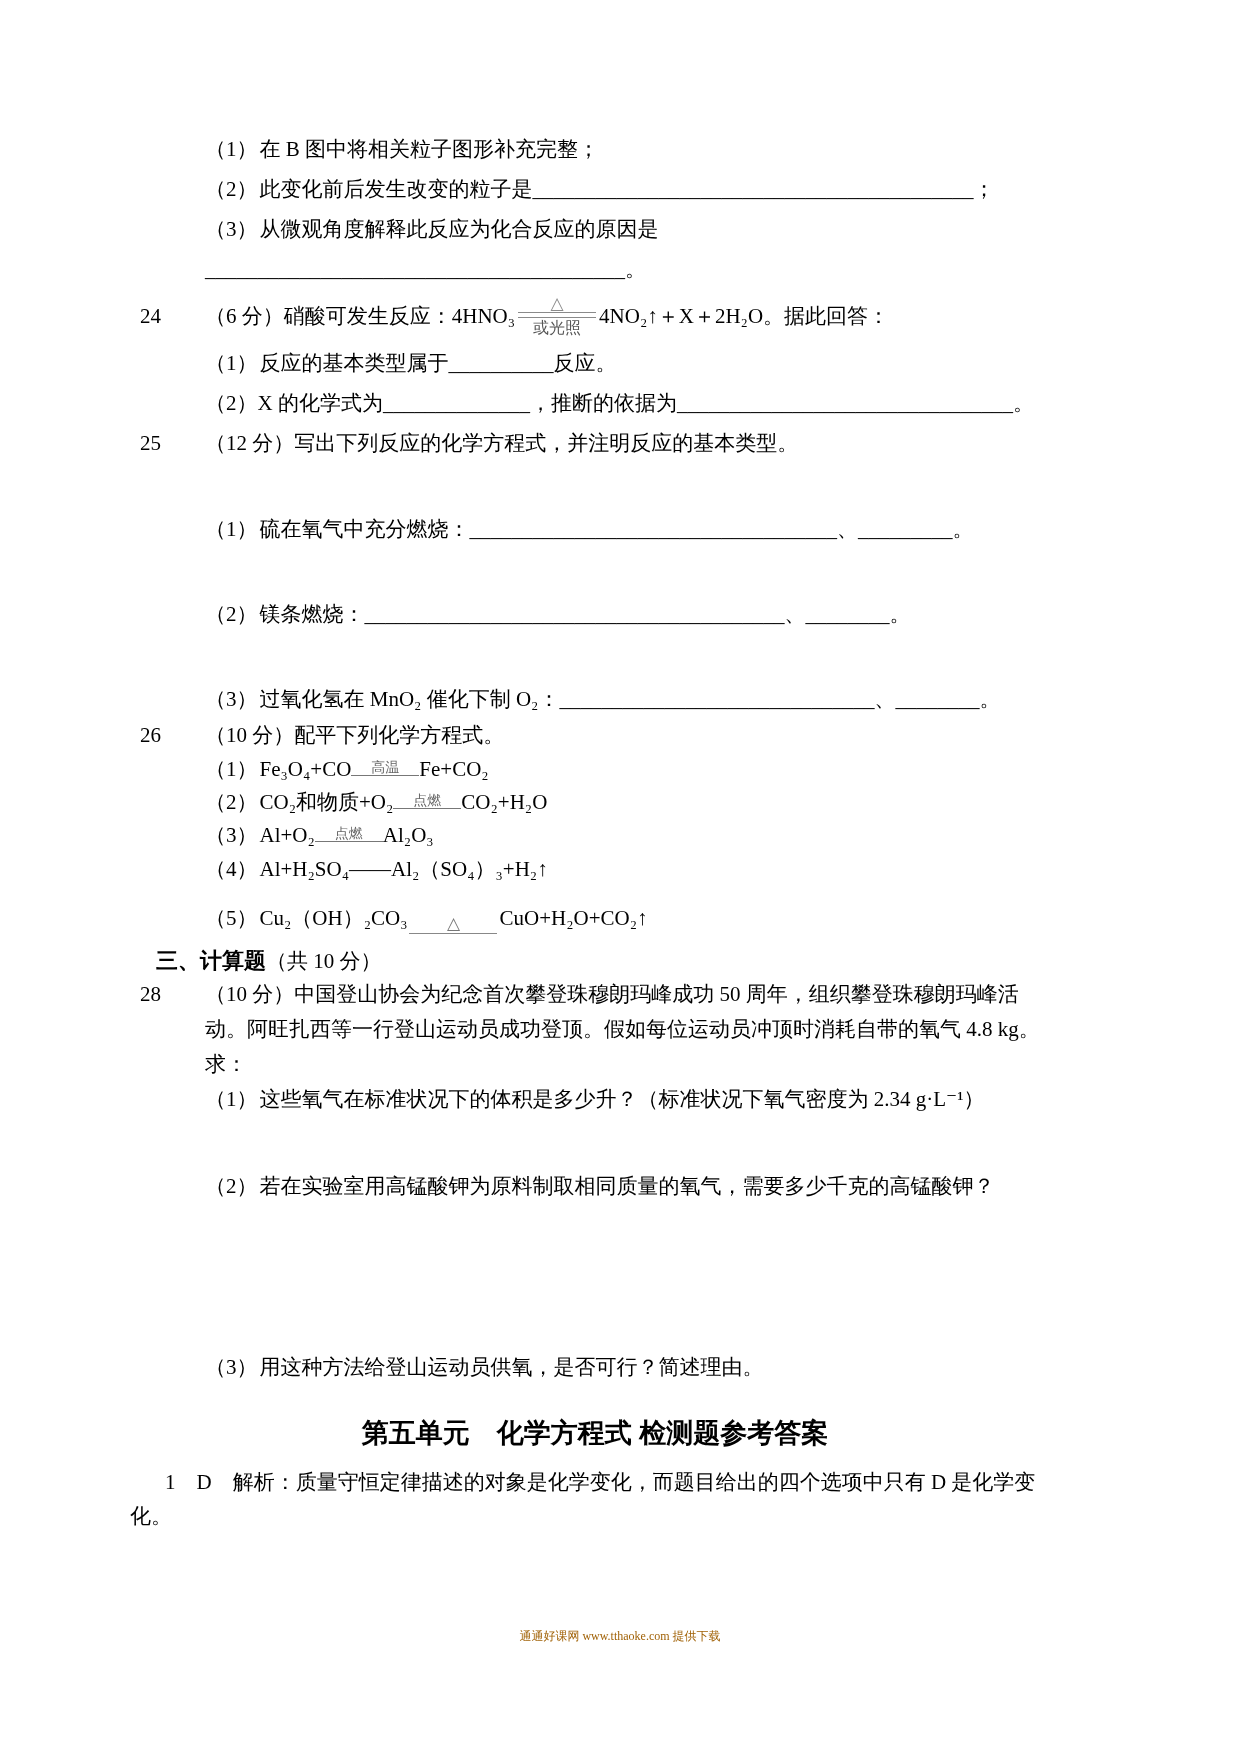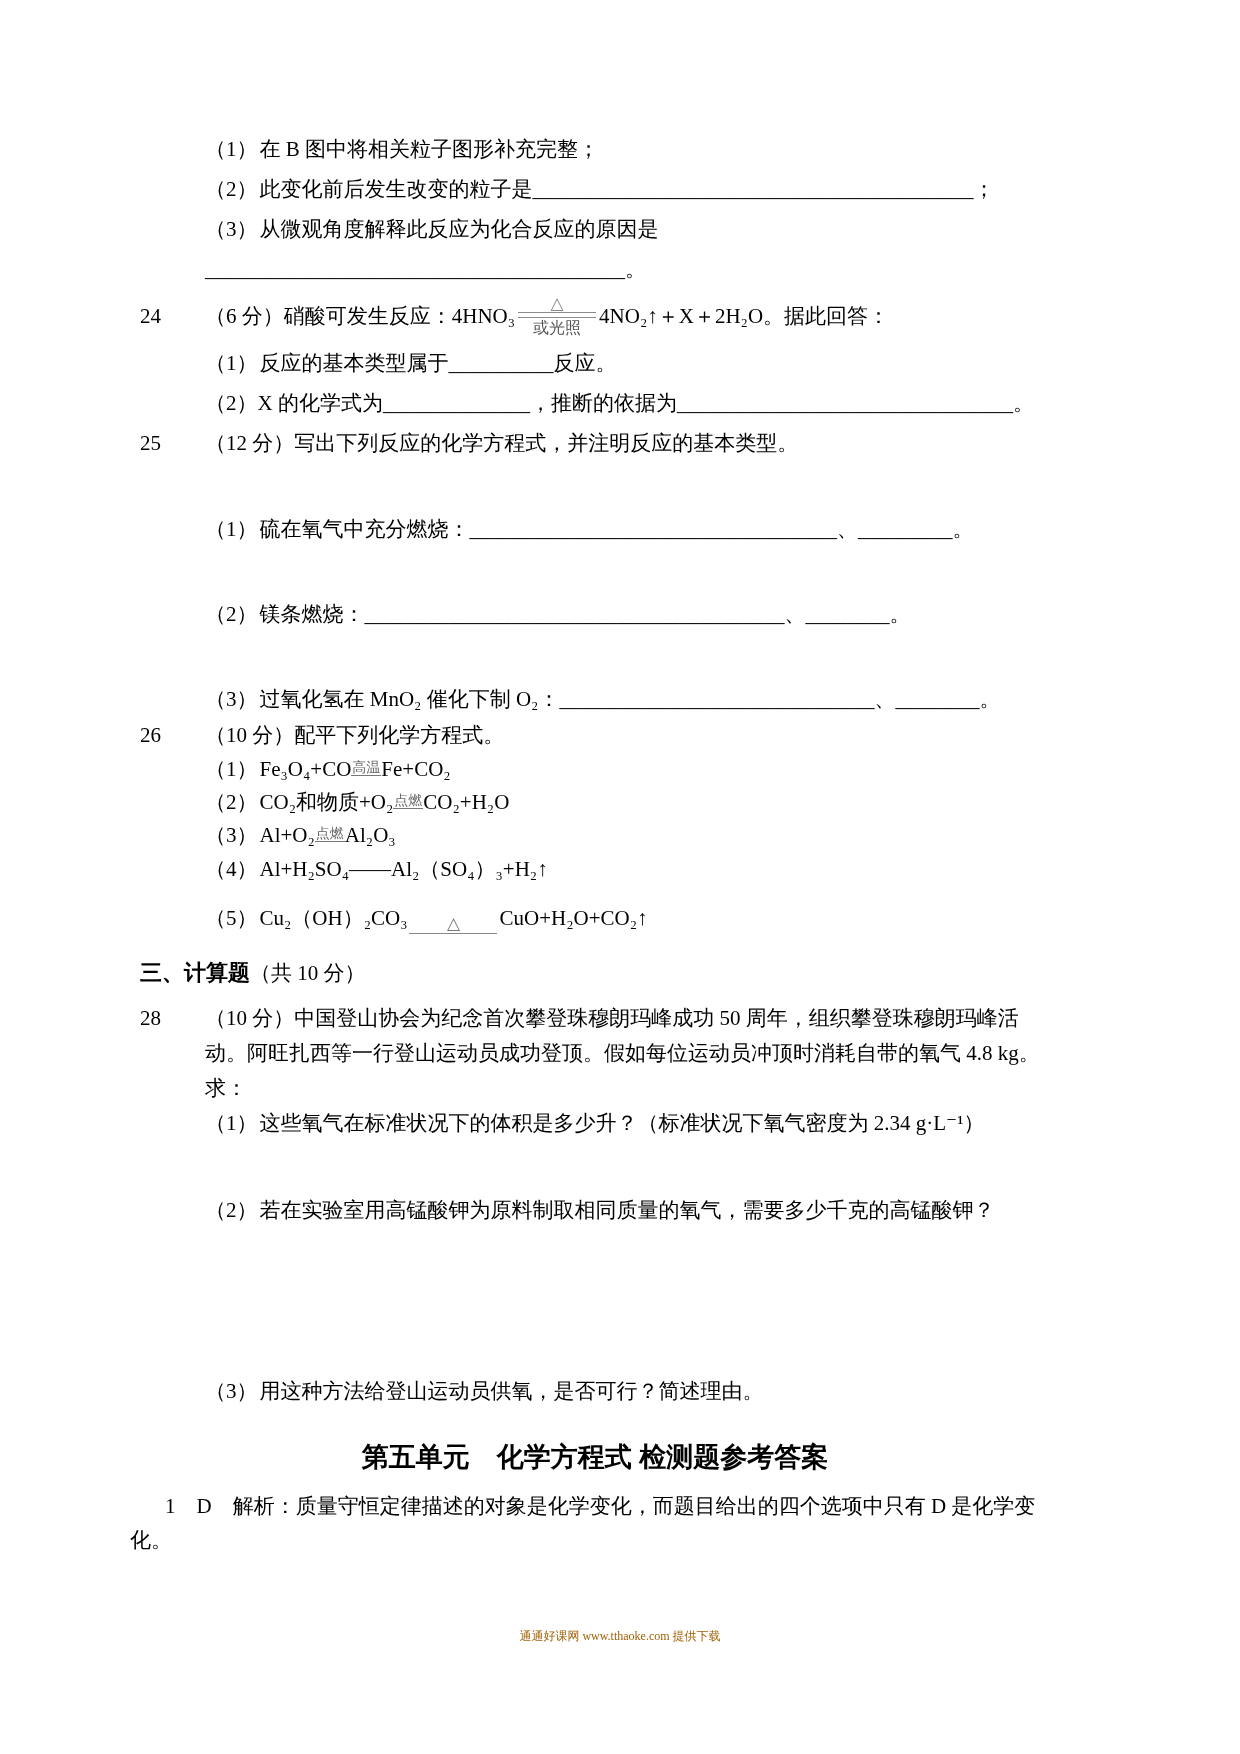--- a/index.html
+++ b/index.html
@@ -22,27 +22,27 @@
   
   .eq-row { display:flex; align-items:center; height:54px; }
   .eq-row .qnum { width:65px; flex:none; }
   .cond-stack { display:inline-flex; flex-direction:column; align-items:center; margin:0 3px; }
   .cond-above { font-size:17px; color:#8a8a8a; line-height:17px; }
   .cond-dbl { width:78px; height:4px; border-top:1px solid #8a8a8a; border-bottom:1px solid #8a8a8a; }
   .cond-below { font-size:16px; color:#555; line-height:20px; }
 
   
   .eqline { line-height:32px; }
-  .cond-ul { font-size:14px; color:#666; border-bottom:1px solid #777; vertical-align:4px; padding:0 1px; }
+  .cond-ul { font-size:14px; color:#666; border-bottom:1px solid #777; vertical-align:4px; padding:0 20px; }
   .eqline5 { line-height:46px; margin-top:8px; }
   .cond-stack5 { display:inline-flex; flex-direction:column; align-items:center; vertical-align:-4px; margin:0 2px; }
   .cond-stack5 .delta { font-size:17px; color:#777; line-height:18px; }
   .cond-stack5 .hline { width:88px; height:0; border-top:1px solid #888; }
 
-  .sec-heading { font-family:"Liberation Sans","DejaVu Sans",sans-serif; font-weight:bold; font-size:22px; line-height:56px; margin-top:4px; }
+  .sec-heading { font-family:"Liberation Sans","DejaVu Sans",sans-serif; font-weight:bold; font-size:22px; line-height:32px; margin-top:4px;margin-left:16px; }
   .sec-heading .score { font-family:"Liberation Serif","DejaVu Serif",serif; font-weight:normal; font-size:21px; }
 
   .ans-heading {
     font-family:"Liberation Sans","DejaVu Sans",sans-serif; font-weight:bold;
     font-size:27px; line-height:44px; text-align:center;
     width:930px; margin:26px 0 0 -10px;
   }
   .answer { width:932px; margin-left:-10px; text-indent:35px; line-height:34px; }
   .answer.first { margin-top:10px; }
 

